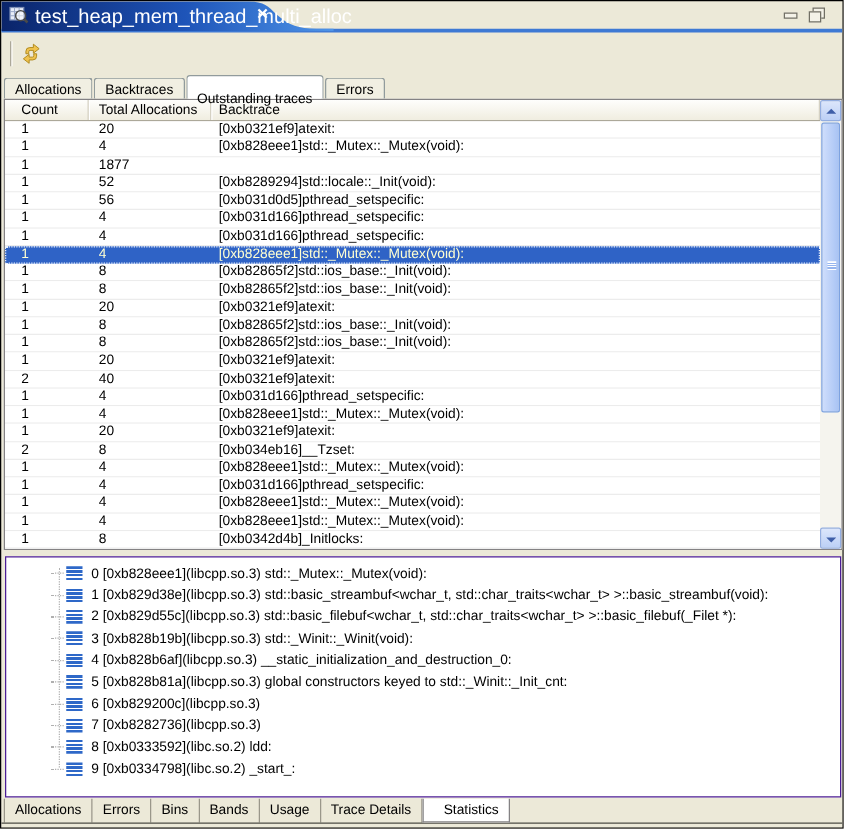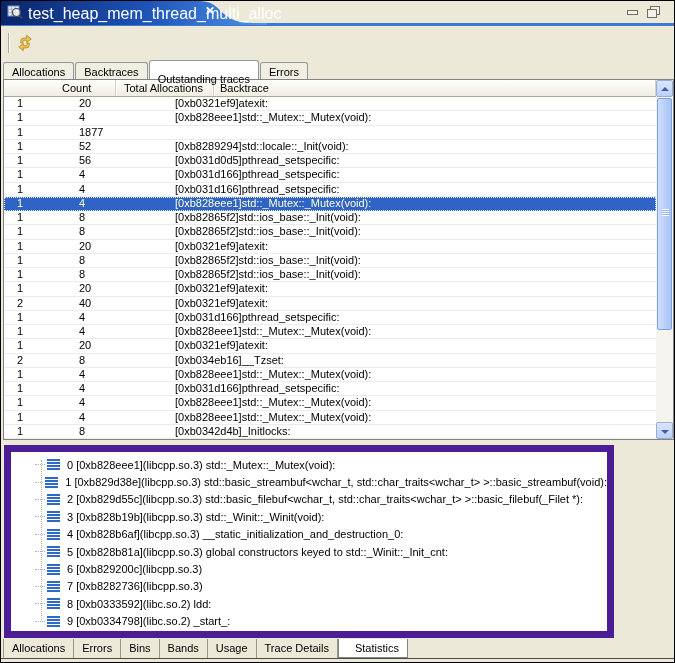--- a/index.html
+++ b/index.html
@@ -33,21 +33,21 @@
   .tabbar-top .tab{
     font-size:11px; padding:3px 8px 3px; margin-right:1px;
     border:1px solid #919b9c; border-bottom:none; border-radius:3px 3px 0 0;
     background:#f1efe2; color:#000; height:17px; white-space:nowrap; cursor:default;
   }
   .tabbar-top .tab.active{ background:#fff; height:19px; padding-top:12px; position:relative; z-index:2; }
   
   .table-wrap{ position:absolute; left:2px; top:78px; width:671px; height:361px;
                background:#fff; border:1px solid #848284; }
   .t-header{ position:absolute; left:0; top:0; right:17px; height:17px;
-             background:linear-gradient(#fefefc,#f0ede0); border-bottom:1px solid #aca899; display:flex;padding-left:45px; }
+             background:linear-gradient(#fefefc,#f0ede0); border-bottom:1px solid #aca899; display:flex; }
   .t-header .hcell{ font-size:11px; line-height:16px; color:#000;
                     border-right:1px solid #d5d1c3; box-shadow:1px 0 0 #fff; white-space:nowrap; }
   .t-body{ position:absolute; left:0; top:17px; right:17px; bottom:0; overflow:hidden; }
   .t-row{ display:flex; height:14.25px; border-bottom:1px solid #ececec; background:#fff; cursor:default; }
   .t-row .cell{ font-size:11px; line-height:13px; color:#000; white-space:nowrap; overflow:hidden; }
   .c-count{ width:67px; padding-left:13px; }
   .c-total{ width:98px; padding-left:8px; }
   .c-back { flex:1; padding-left:6px; }
   .t-row.selected{ background:#2f63c6; border-bottom-color:#2f63c6;
                    outline:1px dotted #e8f0fc; outline-offset:-1px; }
@@ -58,22 +58,22 @@
            background:linear-gradient(#dce6fb,#bcd0f6); border:1px solid #94aee0; border-radius:2px; cursor:default; }
   .sb-btn.up{ top:0; } .sb-btn.down{ bottom:0; }
   .sb-btn::after{ content:''; position:absolute; left:4px; }
   .sb-btn.up::after{ top:6px; border-left:4px solid transparent; border-right:4px solid transparent; border-bottom:4px solid #3f5fa8; }
   .sb-btn.down::after{ top:7px; border-left:4px solid transparent; border-right:4px solid transparent; border-top:4px solid #3f5fa8; }
   .sb-thumb{ position:absolute; left:1px; width:15px; top:18px; height:232px;
              background:linear-gradient(90deg,#cfdefc,#a8c3f4); border:1px solid #7da2e0; border-radius:2px; cursor:default; }
   .sb-thumb::after{ content:''; position:absolute; left:4px; top:110px; width:7px; height:7px;
              background:repeating-linear-gradient(#ffffff 0 1px,#96b5ee 1px 2px); }
   
-  .detail-panel{ position:absolute; left:3px; top:444px; width:610px; height:193px;
-                 background:#fff; border:7px solid #4c1d95; overflow:hidden; }
+  .detail-panel{ position:absolute; left:3px; top:444px; width:669px; height:193px;
+                 background:#fff; border:1px solid #4c1d95; overflow:hidden;padding-left:12px; }
   .tree{ position:relative; padding-top:4px; }
   .tree::before{ content:''; position:absolute; left:30px; top:8px; height:160px;
                  border-left:1px dotted #b0b0b0; }
   .tree-item{ height:17.4px; display:flex; align-items:center; padding-left:24px; cursor:default; }
   .connector{ width:10px; height:0; border-top:1px dotted #b0b0b0; margin-right:2px; }
   .stack-icon{ width:13px; height:11px; margin-right:7px; flex:none;
                background:repeating-linear-gradient(#2e68c8 0 2px,#ffffff 2px 3px); }
   .tree-text{ font-size:11px; color:#000; white-space:nowrap; }
   
   .tabbar-bottom{ position:absolute; left:2px; top:638px; right:2px; height:19px; display:flex; }

